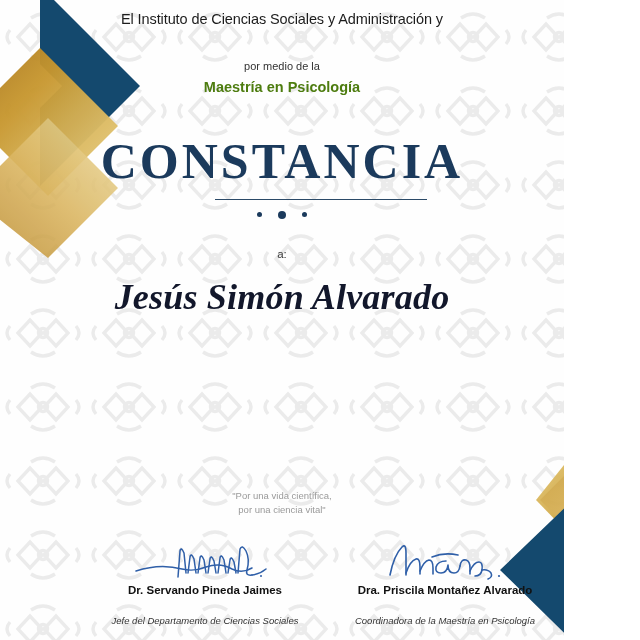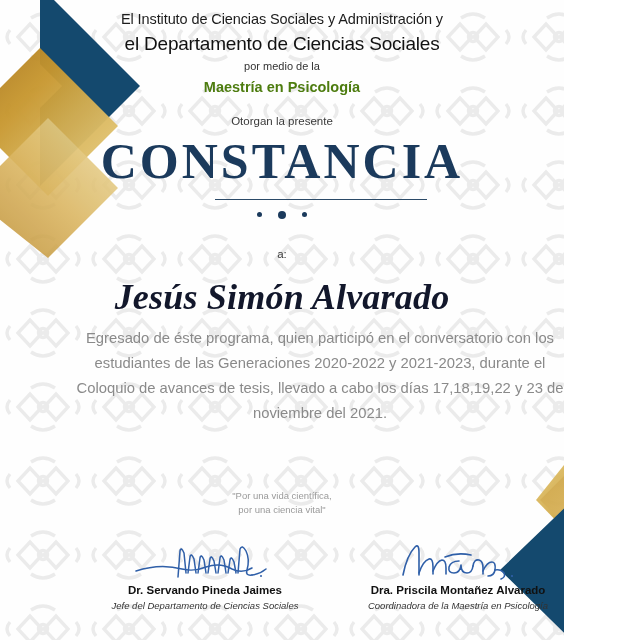--- a/index.html
+++ b/index.html
@@ -183,39 +183,39 @@
     color: #9a9a9a;
   }
 
   
   .sig-block {
     position: absolute;
     width: 250px;
     text-align: center;
   }
   .sig-left  { left: 80px;  top: 543px; }
-  .sig-right { left: 333px; top: 543px; }
+  .sig-right { left: 320px; top: 543px; }
 
   .sig-mark {
     height: 42px;
     position: relative;
   }
   .sig-mark svg { display: block; margin: 0 auto; }
 
   .sig-name {
     font-size: 11.5px;
     font-weight: bold;
     color: #111111;
     margin-top: -1px;
   }
   .sig-role {
     font-size: 9.5px;
     font-style: italic;
     color: #333333;
-    margin-top: 4px;
+    margin-top: 19px;
   }
 </style>
 </head>
 <body>
 
 <div id="certificate">
 
   <svg class="watermark" width="640" height="640" viewBox="0 0 640 640" aria-hidden="true">
     <defs>
       <pattern id="orn" x="0" y="0" width="86" height="74" patternUnits="userSpaceOnUse">
@@ -277,37 +277,34 @@
       <path d="M600 474 L600 552 L578 574 L600 596 L600 668 L500 570 Z" fill="#14496e"></path>
     </g>
   </svg>
 
   <div class="gold-rule left"></div>
   <div class="gold-rule right"></div>
 
   <div class="content">
 
     <div class="line-inst">El Instituto de Ciencias Sociales y Administración y</div>
-    <div class="line-dept">el Departamento de Ciencias Sociales</div>
     <div class="line-pormedio">por medio de la</div>
     <div class="line-maestria">Maestría en Psicología</div>
-    <div class="line-otorgan">Otorgan la presente</div>
 
     <div class="title">CONSTANCIA</div>
     <div class="title-rule"></div>
     <div class="dots">
       <span class="d-sm"></span>
       <span class="d-lg"></span>
       <span class="d-sm"></span>
     </div>
 
     <div class="line-a">a:</div>
     <div class="recipient">Jesús Simón Alvarado</div>
 
-    <div class="body-text">Egresado de éste programa, quien participó en el conversatorio con los estudiantes de las Generaciones 2020-2022 y 2021-2023, durante el Coloquio de avances de tesis, llevado a cabo los días 17,18,19,22 y 23 de noviembre del 2021.</div>
 
     <div class="motto">
       <div>"Por una vida científica,</div>
       <div>por una ciencia vital"</div>
     </div>
 
     <div class="sig-block sig-left">
       <div class="sig-mark">
         <svg width="170" height="42" viewBox="0 0 170 42" aria-hidden="true">
           <g fill="none" stroke="#2f5fa8" stroke-width="1.5" stroke-linecap="round" stroke-linejoin="round">

